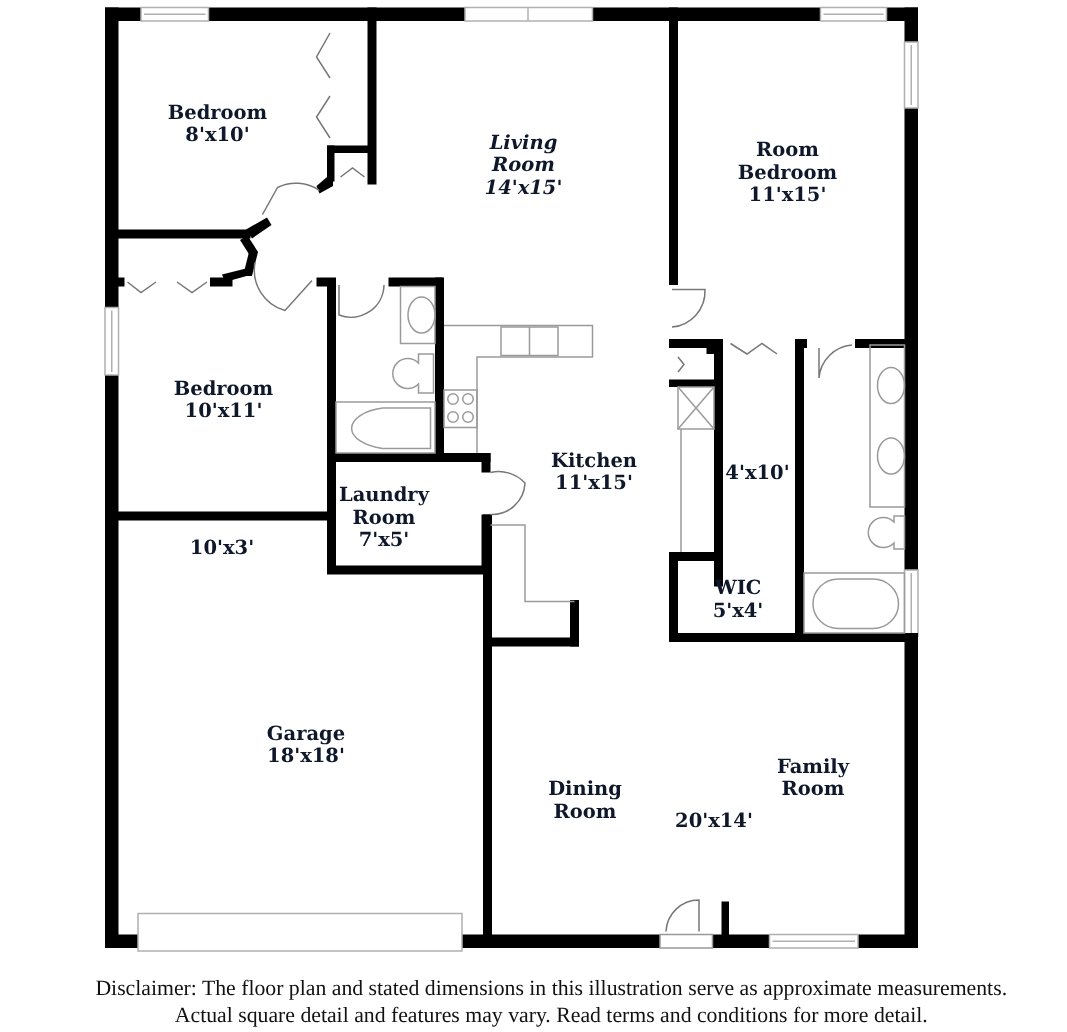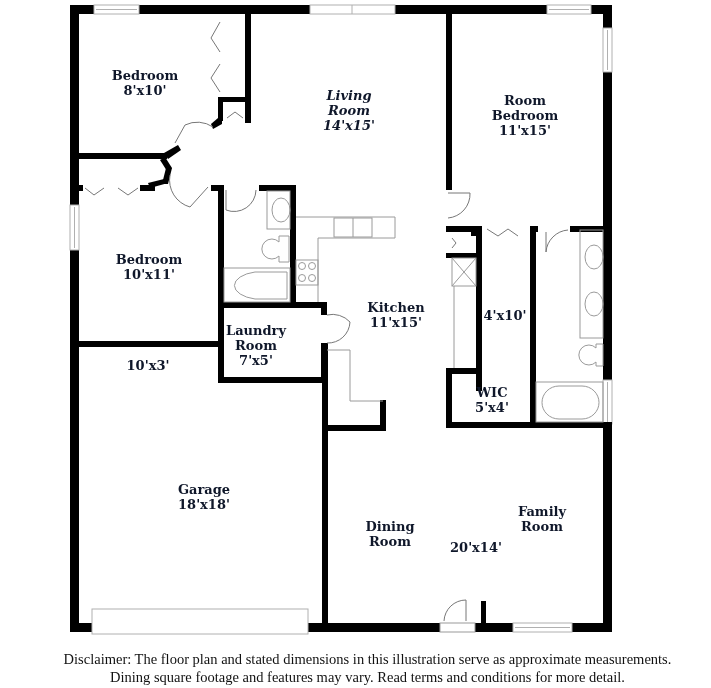--- a/index.html
+++ b/index.html
@@ -259,14 +259,14 @@
   <span>Family</span>
   <span>Room</span>
 </div>
 
 <div class="label" style="left:456px; top:540px;margin-left:20px;">
   <span>20'x14'</span>
 </div>
 
 <div class="disclaimer">
   <span>Disclaimer: The floor plan and stated dimensions in this illustration serve as approximate measurements.</span>
-  <span>Dining square footage and features may vary. Read terms and conditions for more detail.</span>
+  <span>Actual square detail and features may vary. Read terms and conditions for more detail.</span>
 </div>
 
 </body></html>

